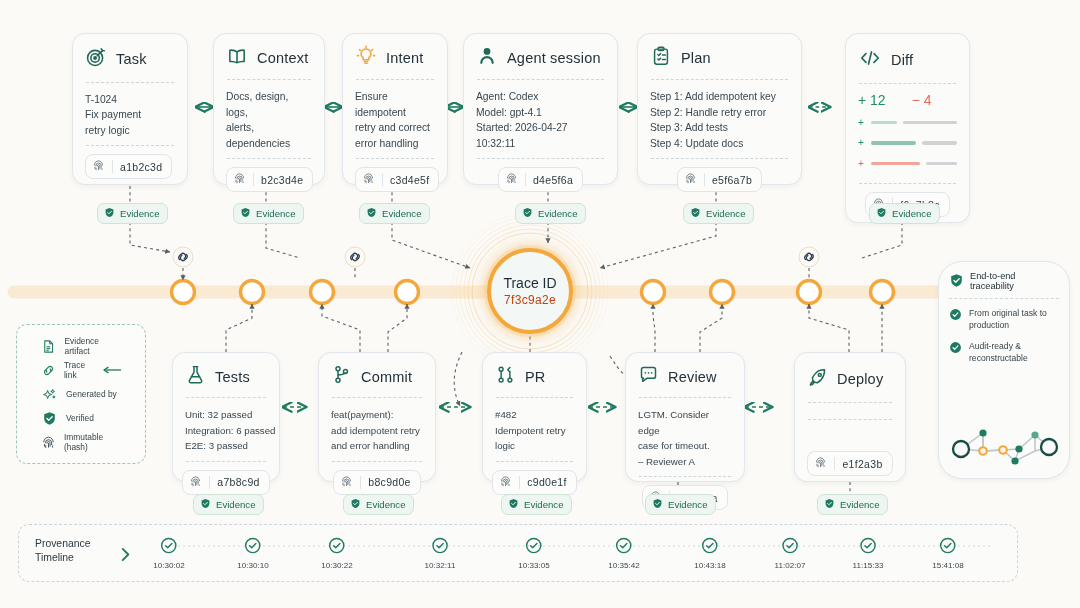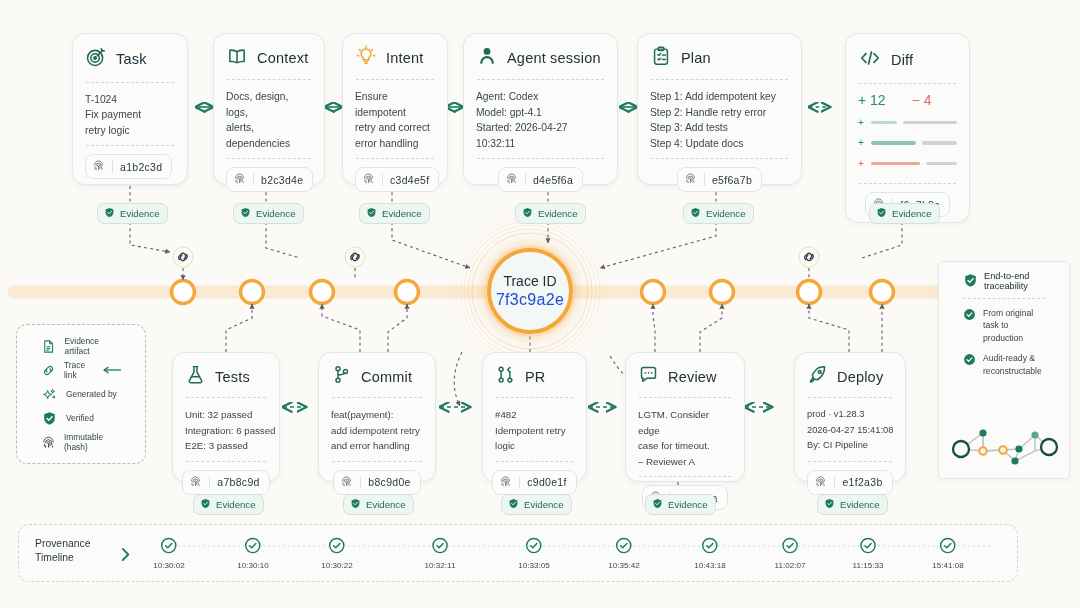--- a/index.html
+++ b/index.html
@@ -57,38 +57,38 @@
     background:radial-gradient(circle, rgba(250,176,74,.0) 40%, rgba(250,176,74,.12) 52%, rgba(250,176,74,.0) 72%);
   }
   .hub .ring {
     position:absolute; inset:9px; border-radius:50%;
     border:4px solid #f4a83c;
     background:#f3f7f6;
     box-shadow:0 0 0 3px rgba(248,190,110,.25), 0 0 14px 5px rgba(247,183,92,.30);
   }
   .hub .lbl { position:absolute; inset:0; display:flex; flex-direction:column; align-items:center; justify-content:center; gap:2px; }
   .hub .t1 { font-size:14px; color:#1f2d36; }
-  .hub .t2 { font-size:16px; color:#1d4ed8; letter-spacing:.3px;text-align:right; }
+  .hub .t2 { font-size:12px; color:#c2410c; letter-spacing:.3px;text-align:right; }
 
   
   .legend {
     position:absolute; left:16px; top:324px; width:130px;
     border:1px dashed #9dc7b8; border-radius:11px;
     background:rgba(252,252,251,.75);
     padding:9px 24px;
   }
   .legend .row { display:flex; align-items:center; gap:8px; height:24px; font-size:8.4px; color:#33454d; }
   .legend .ic { width:17px; display:flex; justify-content:center; }
 
   
   .trace-panel {
     position:absolute; left:938px; top:261px; width:132px; height:218px;
-    background:#fbfbfa; border:1px solid #e3e6ea; border-radius:5px;
+    background:#fbfbfa; border:1px solid #e3e6ea; border-radius:24px;
     box-shadow:0 2px 5px rgba(40,50,60,.055);
-    padding:9px 24px;
+    padding:9px 10px;
   }
   .trace-panel .hd { display:flex; align-items:center; gap:6px; font-size:9.2px; color:#22313a; }
   .trace-panel .it { display:flex; align-items:flex-start; gap:7px; margin-top:8px; font-size:8.6px; line-height:12.4px; color:#36454d; }
   .trace-panel .it .cm { margin-top:1px; flex:0 0 auto; }
 
   
   .timeline {
     position:absolute; left:18px; top:524px; width:1000px; height:58px;
     border:1px dashed #cdd4d9; border-radius:11px;
     background:rgba(252,252,251,.6);
@@ -771,25 +771,20 @@
       <span>
         <svg width="21" height="21" viewBox="0 0 24 24" fill="none" stroke="#1f6a55" stroke-width="1.7" stroke-linecap="round" stroke-linejoin="round">
           <path d="M13.6,4.2 c3.4,-1.2 6.4,-1 6.4,-1 s0.2,3 -1,6.4 c-1.2,3.3 -4.8,7 -7.2,8.4 l-3.2,-0.6 l-1.8,-1.8 l-0.6,-3.2 C7.6,10 11,5.4 13.6,4.2z"></path>
           <circle cx="14.6" cy="9" r="1.7"></circle>
           <path d="M7.4,16 C5.8,16.6 4.4,18.2 3.8,20.6 c2.4,-0.6 4,-2 4.6,-3.6"></path>
         </svg>
       </span>
       <span class="card-title">Deploy</span>
     </div>
     <div class="divider"></div>
-    <div class="card-body" style="font-size:9.3px">
-      <div class="kv">prod · v1.28.3</div>
-      <div class="kv">2026-04-27 15:41:08</div>
-      <div class="kv">By: CI Pipeline</div>
-    </div>
     <div class="divider tight"></div>
     <div class="hashchip" style="align-self:center;">
       <span>
         <svg width="13" height="13" viewBox="0 0 24 24" fill="none" stroke="#5d6b73" stroke-width="1.5" stroke-linecap="round">
           <path d="M4.5,11 a7.5,7.5 0 0 1 15,0"></path>
             <path d="M7,12.5 a5,5 0 0 1 10,0 v3"></path>
           <path d="M9.5,13 a2.5,2.5 0 0 1 5,0 v5"></path>
             <path d="M12,13.5 v6"></path>
           <path d="M5.5,15 v3"></path>
             <path d="M18.5,17.5 v2"></path>

